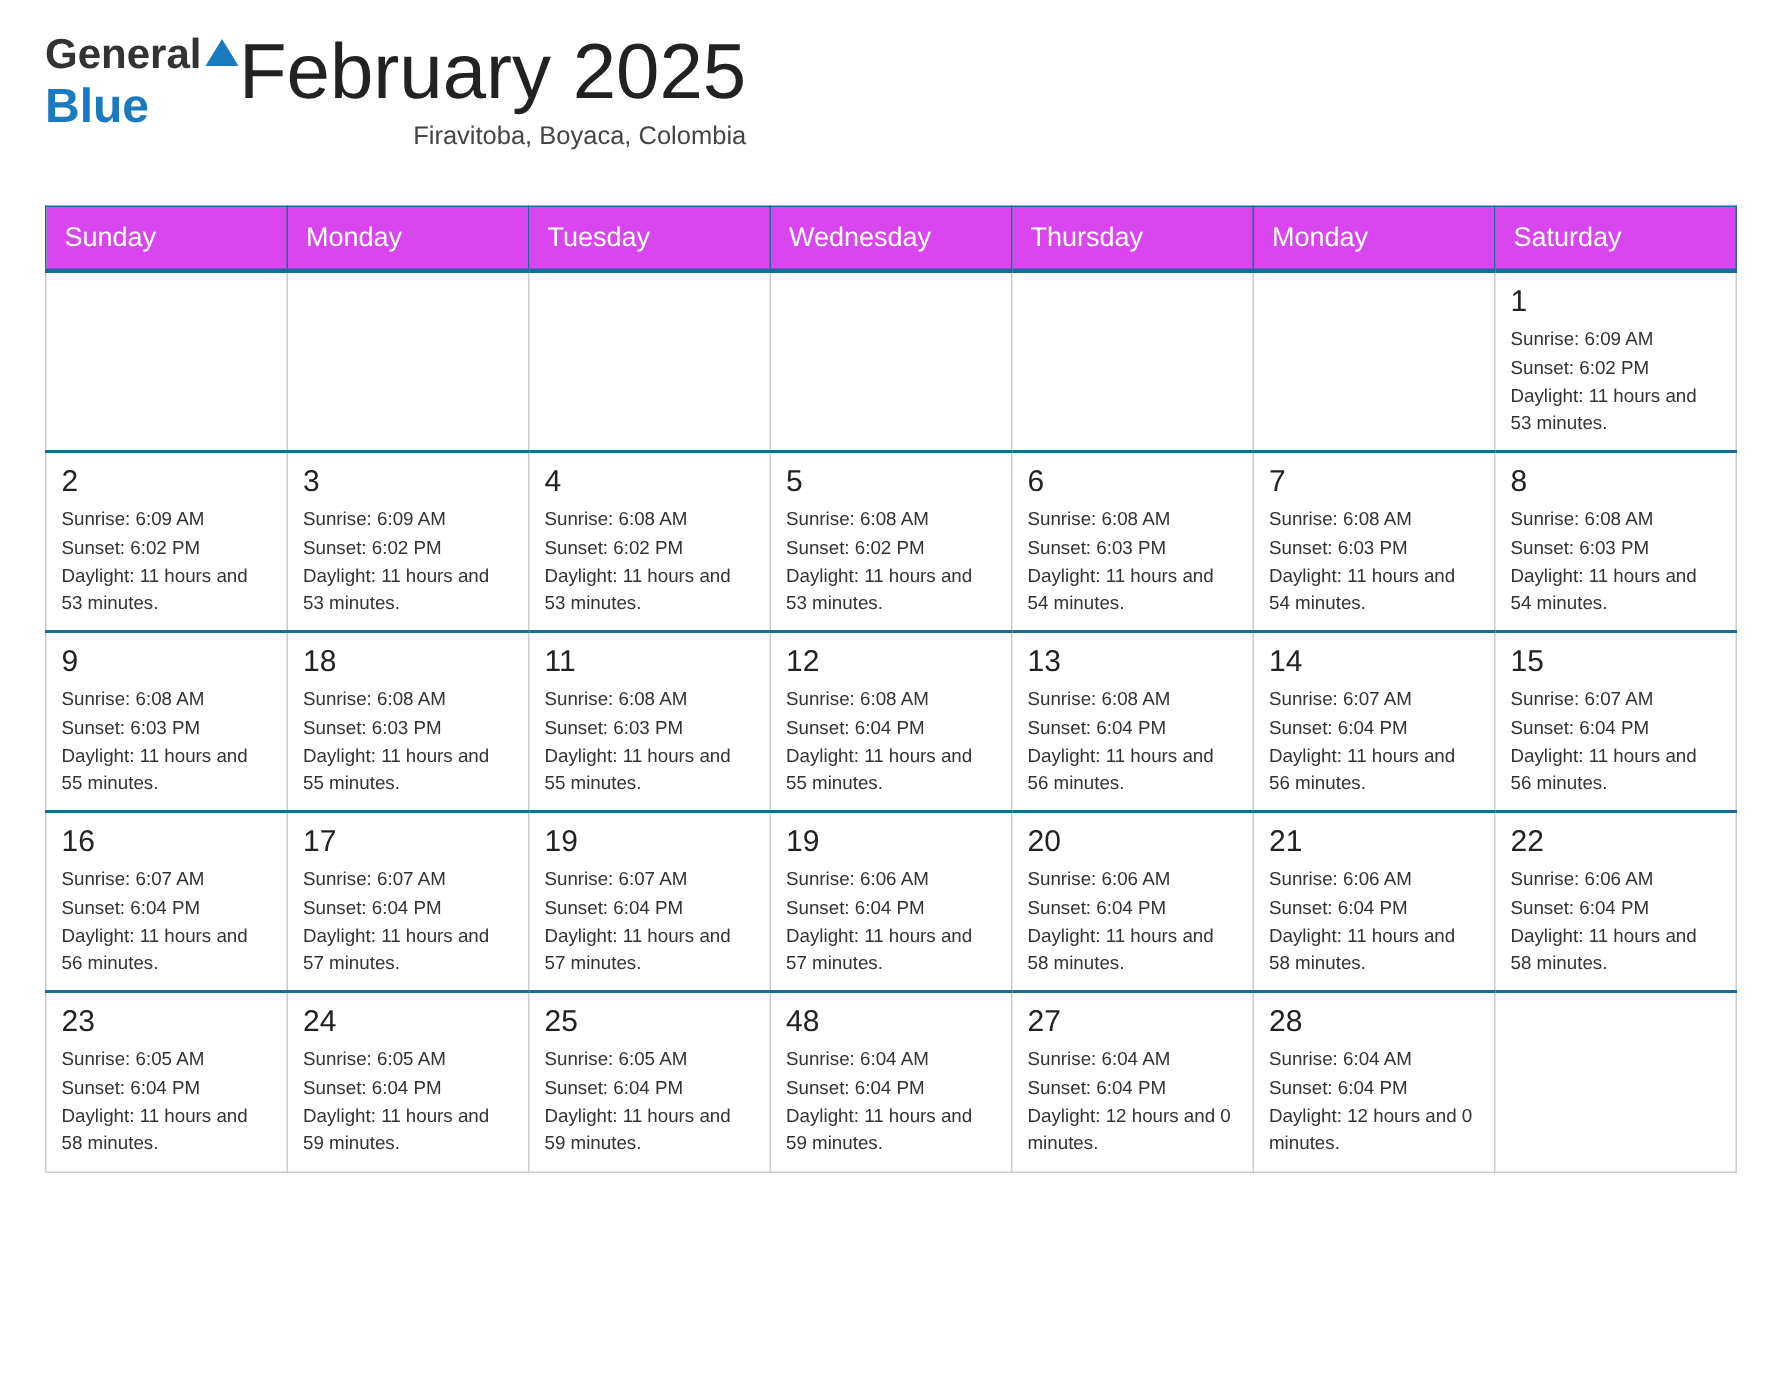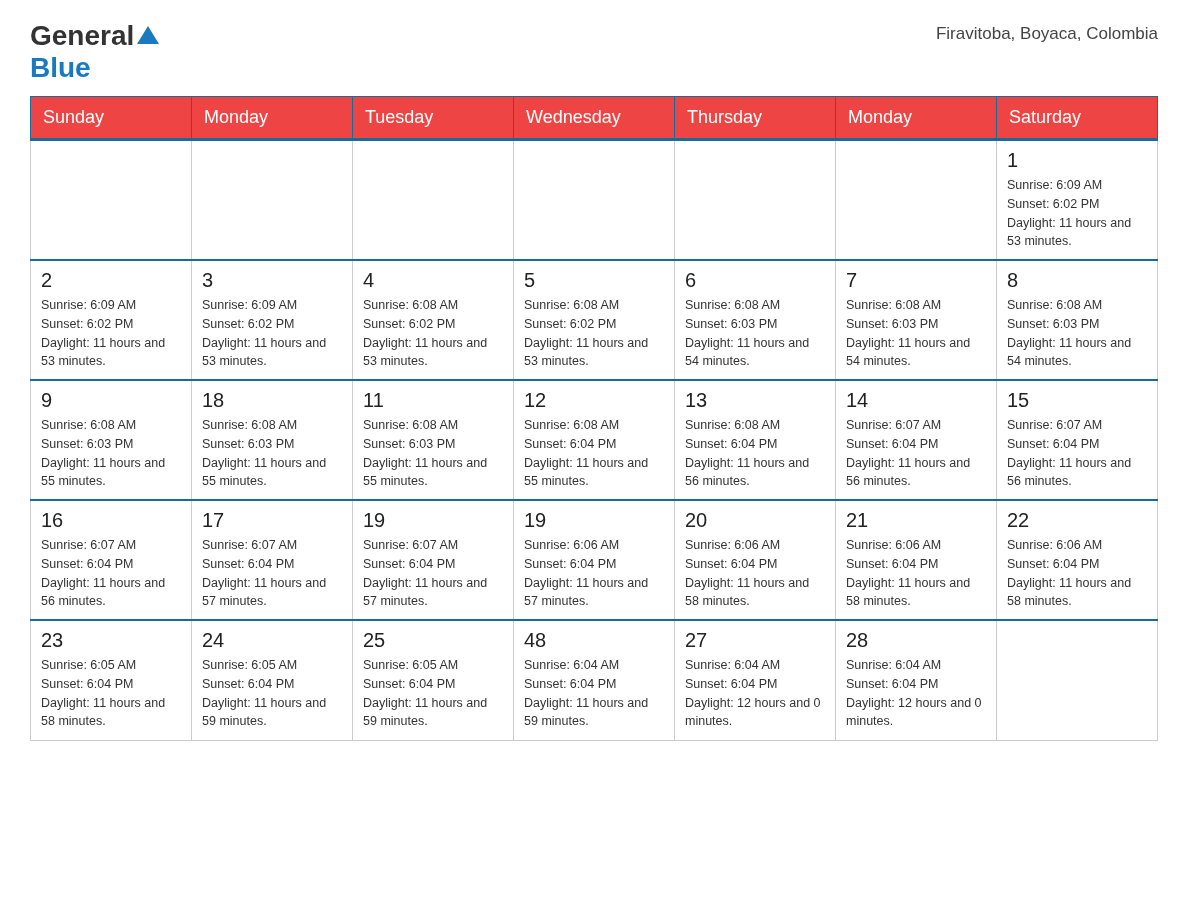--- a/index.html
+++ b/index.html
@@ -5,31 +5,30 @@
     * { box-sizing: border-box; margin: 0; padding: 0; }
     body {
       font-family: Arial, sans-serif;
       background: #fff;
       padding: 20px 30px;
       width: 1188px;
       min-height: 918px;
     }
     .header {
       display: flex;
-      justify-content: space-between;
       align-items: flex-start;
-      margin-bottom: 12px;
+      margin-bottom: 36px;
     }
     .logo-text-general {
       font-size: 28px;
       font-weight: bold;
       color: #333;
     }
     .logo-text-blue {
-      font-size: 28px;
+      font-size: 32px;
       font-weight: bold;
       color: #1a7abf;
     }
     .logo-wrapper {
       display: flex;
       flex-direction: column;
       align-items: flex-start;
     }
     .logo-row1 {
       display: flex;
@@ -48,21 +47,21 @@
       font-size: 17px;
       color: #444;
       margin-top: 4px;
     }
     .calendar {
       width: 100%;
       border-collapse: collapse;
       margin-top: 10px;
     }
     .calendar th {
-      background-color: #ef4444;
+      background-color: #d946ef;
       color: #fff;
       padding: 10px 12px;
       text-align: left;
       font-size: 18px;
       font-weight: normal;
       border: 1px solid #1a6b9a;
     }
     .calendar td {
       vertical-align: top;
       padding: 8px 10px;
@@ -104,20 +103,21 @@
       <span class="logo-text-general">General</span>
       <div style="display:inline-block; margin-left:3px; margin-top:2px;">
         <svg width="22" height="22" viewBox="0 0 22 22">
           <polygon points="11,2 22,20 0,20" fill="#1a7abf"></polygon>
         </svg>
       </div>
     </div>
     <span class="logo-text-blue">Blue</span>
   </div>
   <div class="title-section">
+    <div class="calendar-title">February 2025</div>
     <div class="calendar-subtitle">Firavitoba, Boyaca, Colombia</div>
   </div>
 </div>
 
 <table class="calendar">
   <thead>
     <tr>
       <th>Sunday</th>
       <th>Monday</th>
       <th>Tuesday</th>

